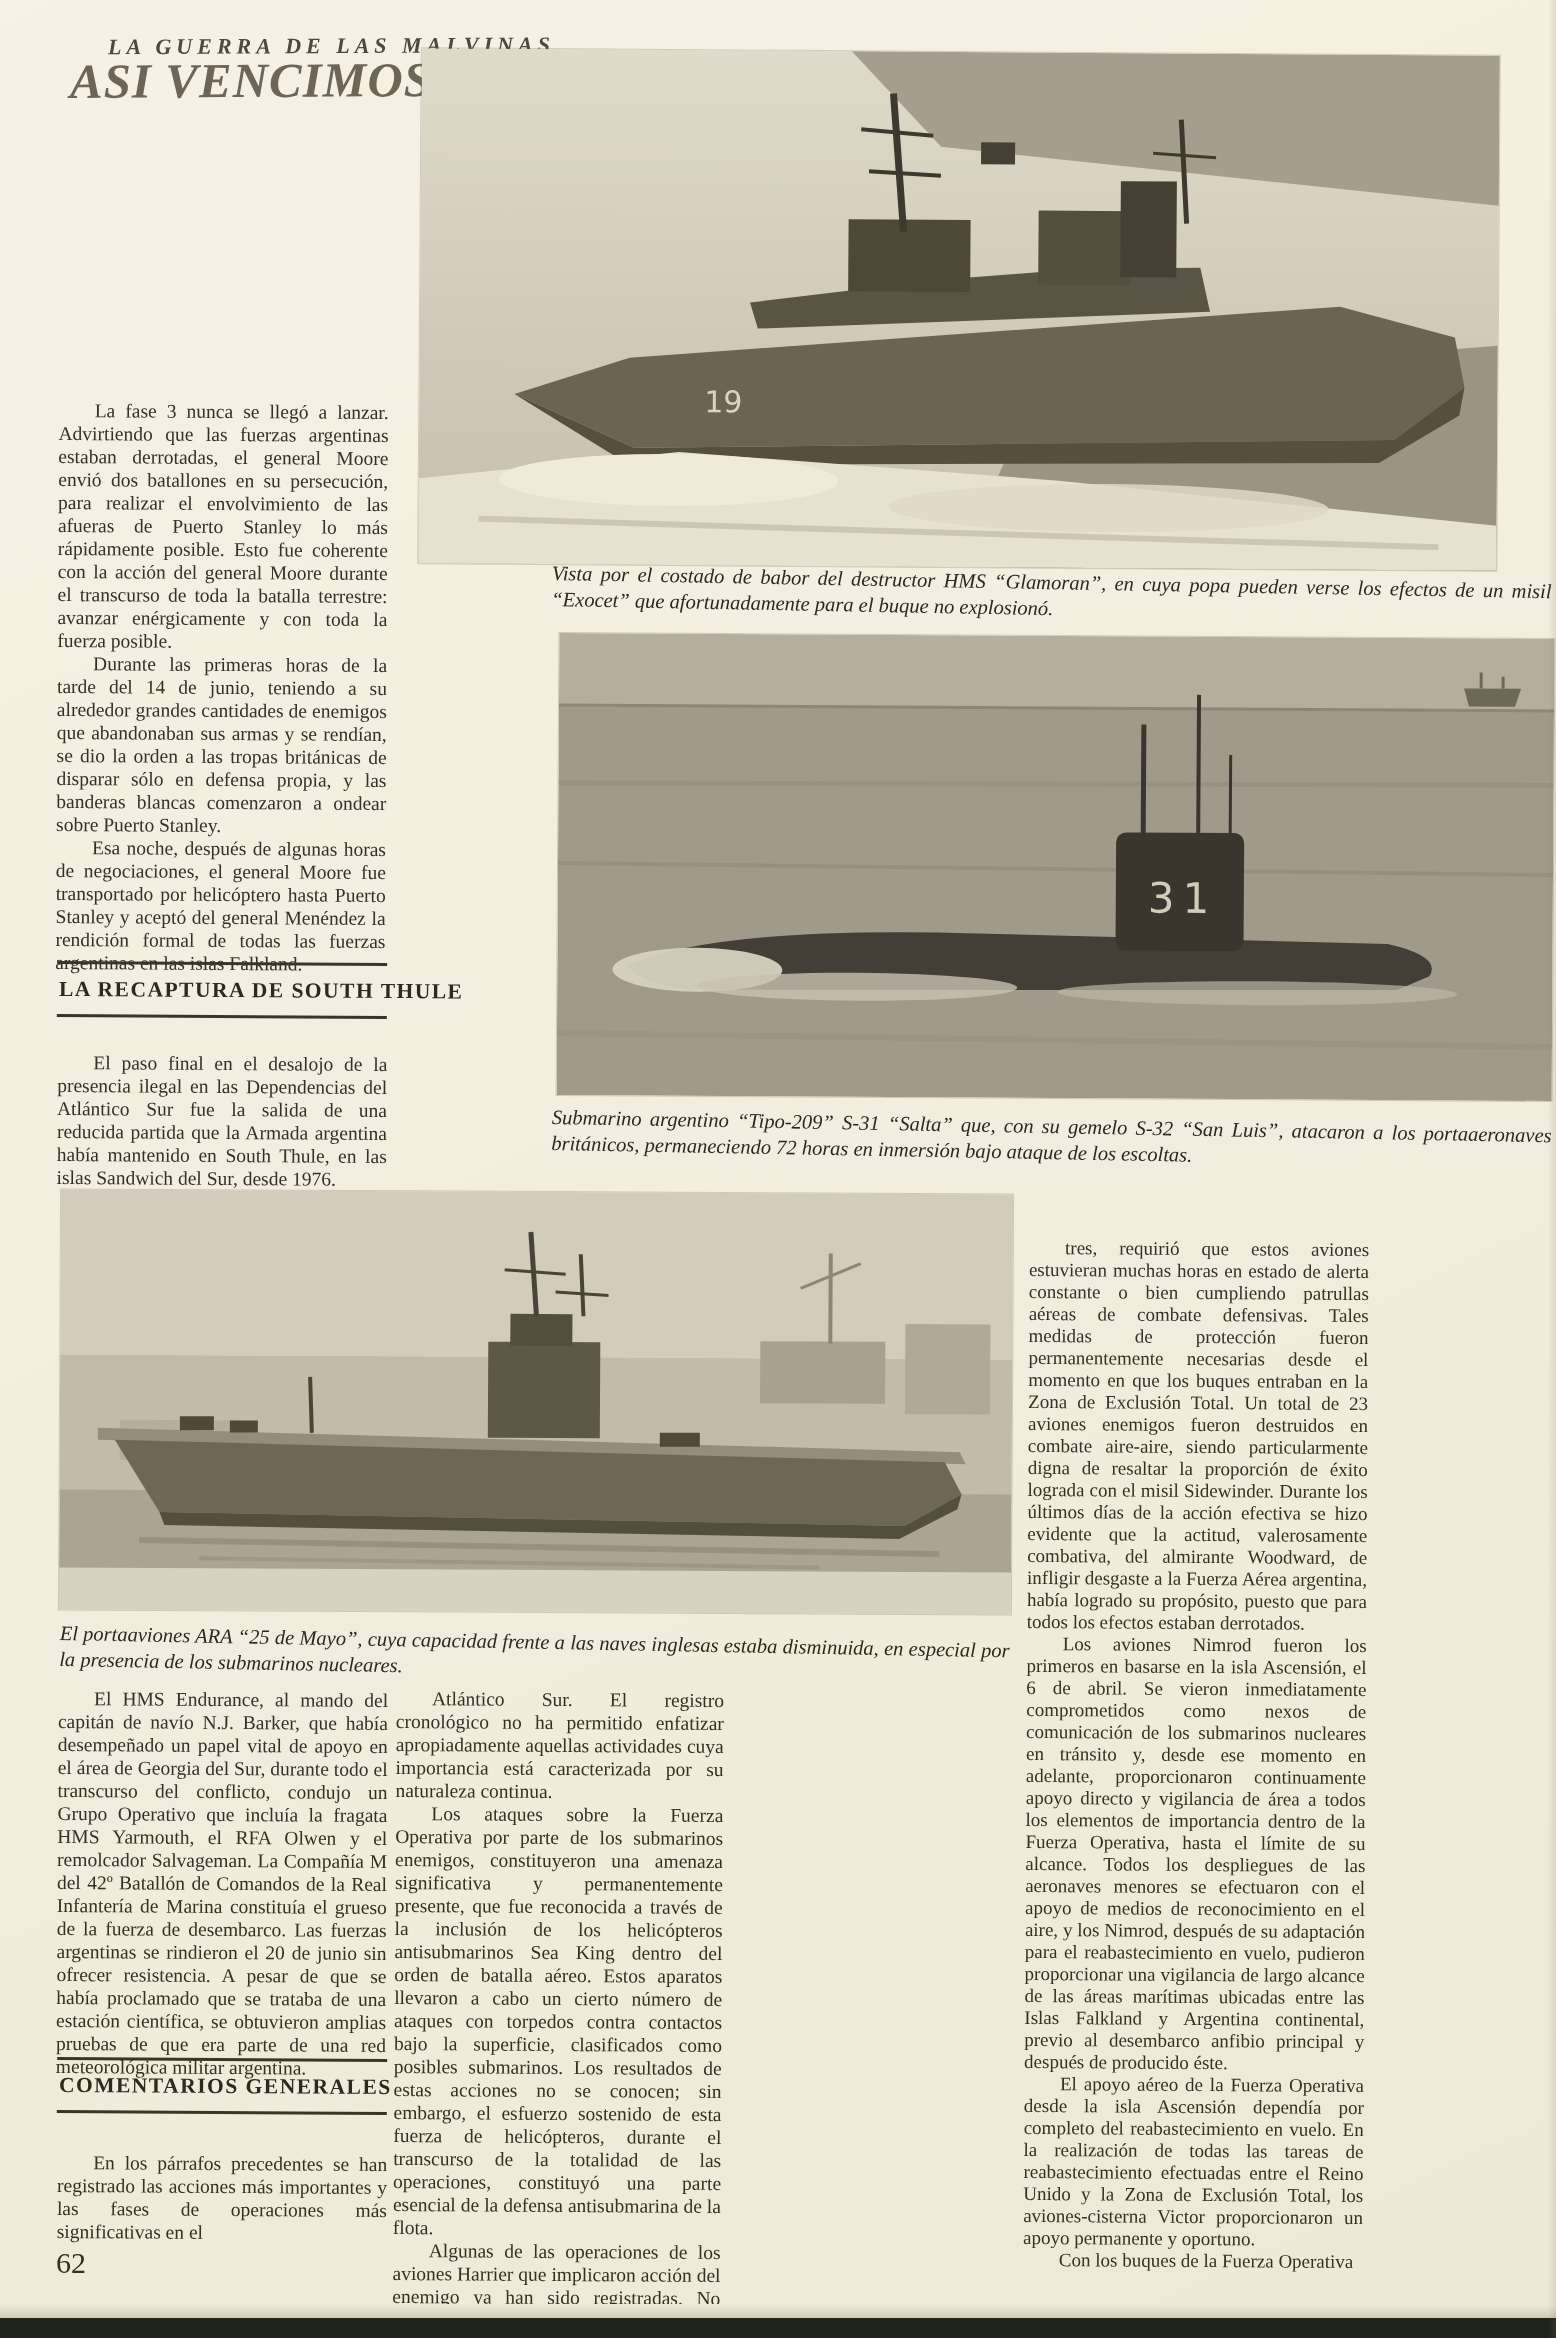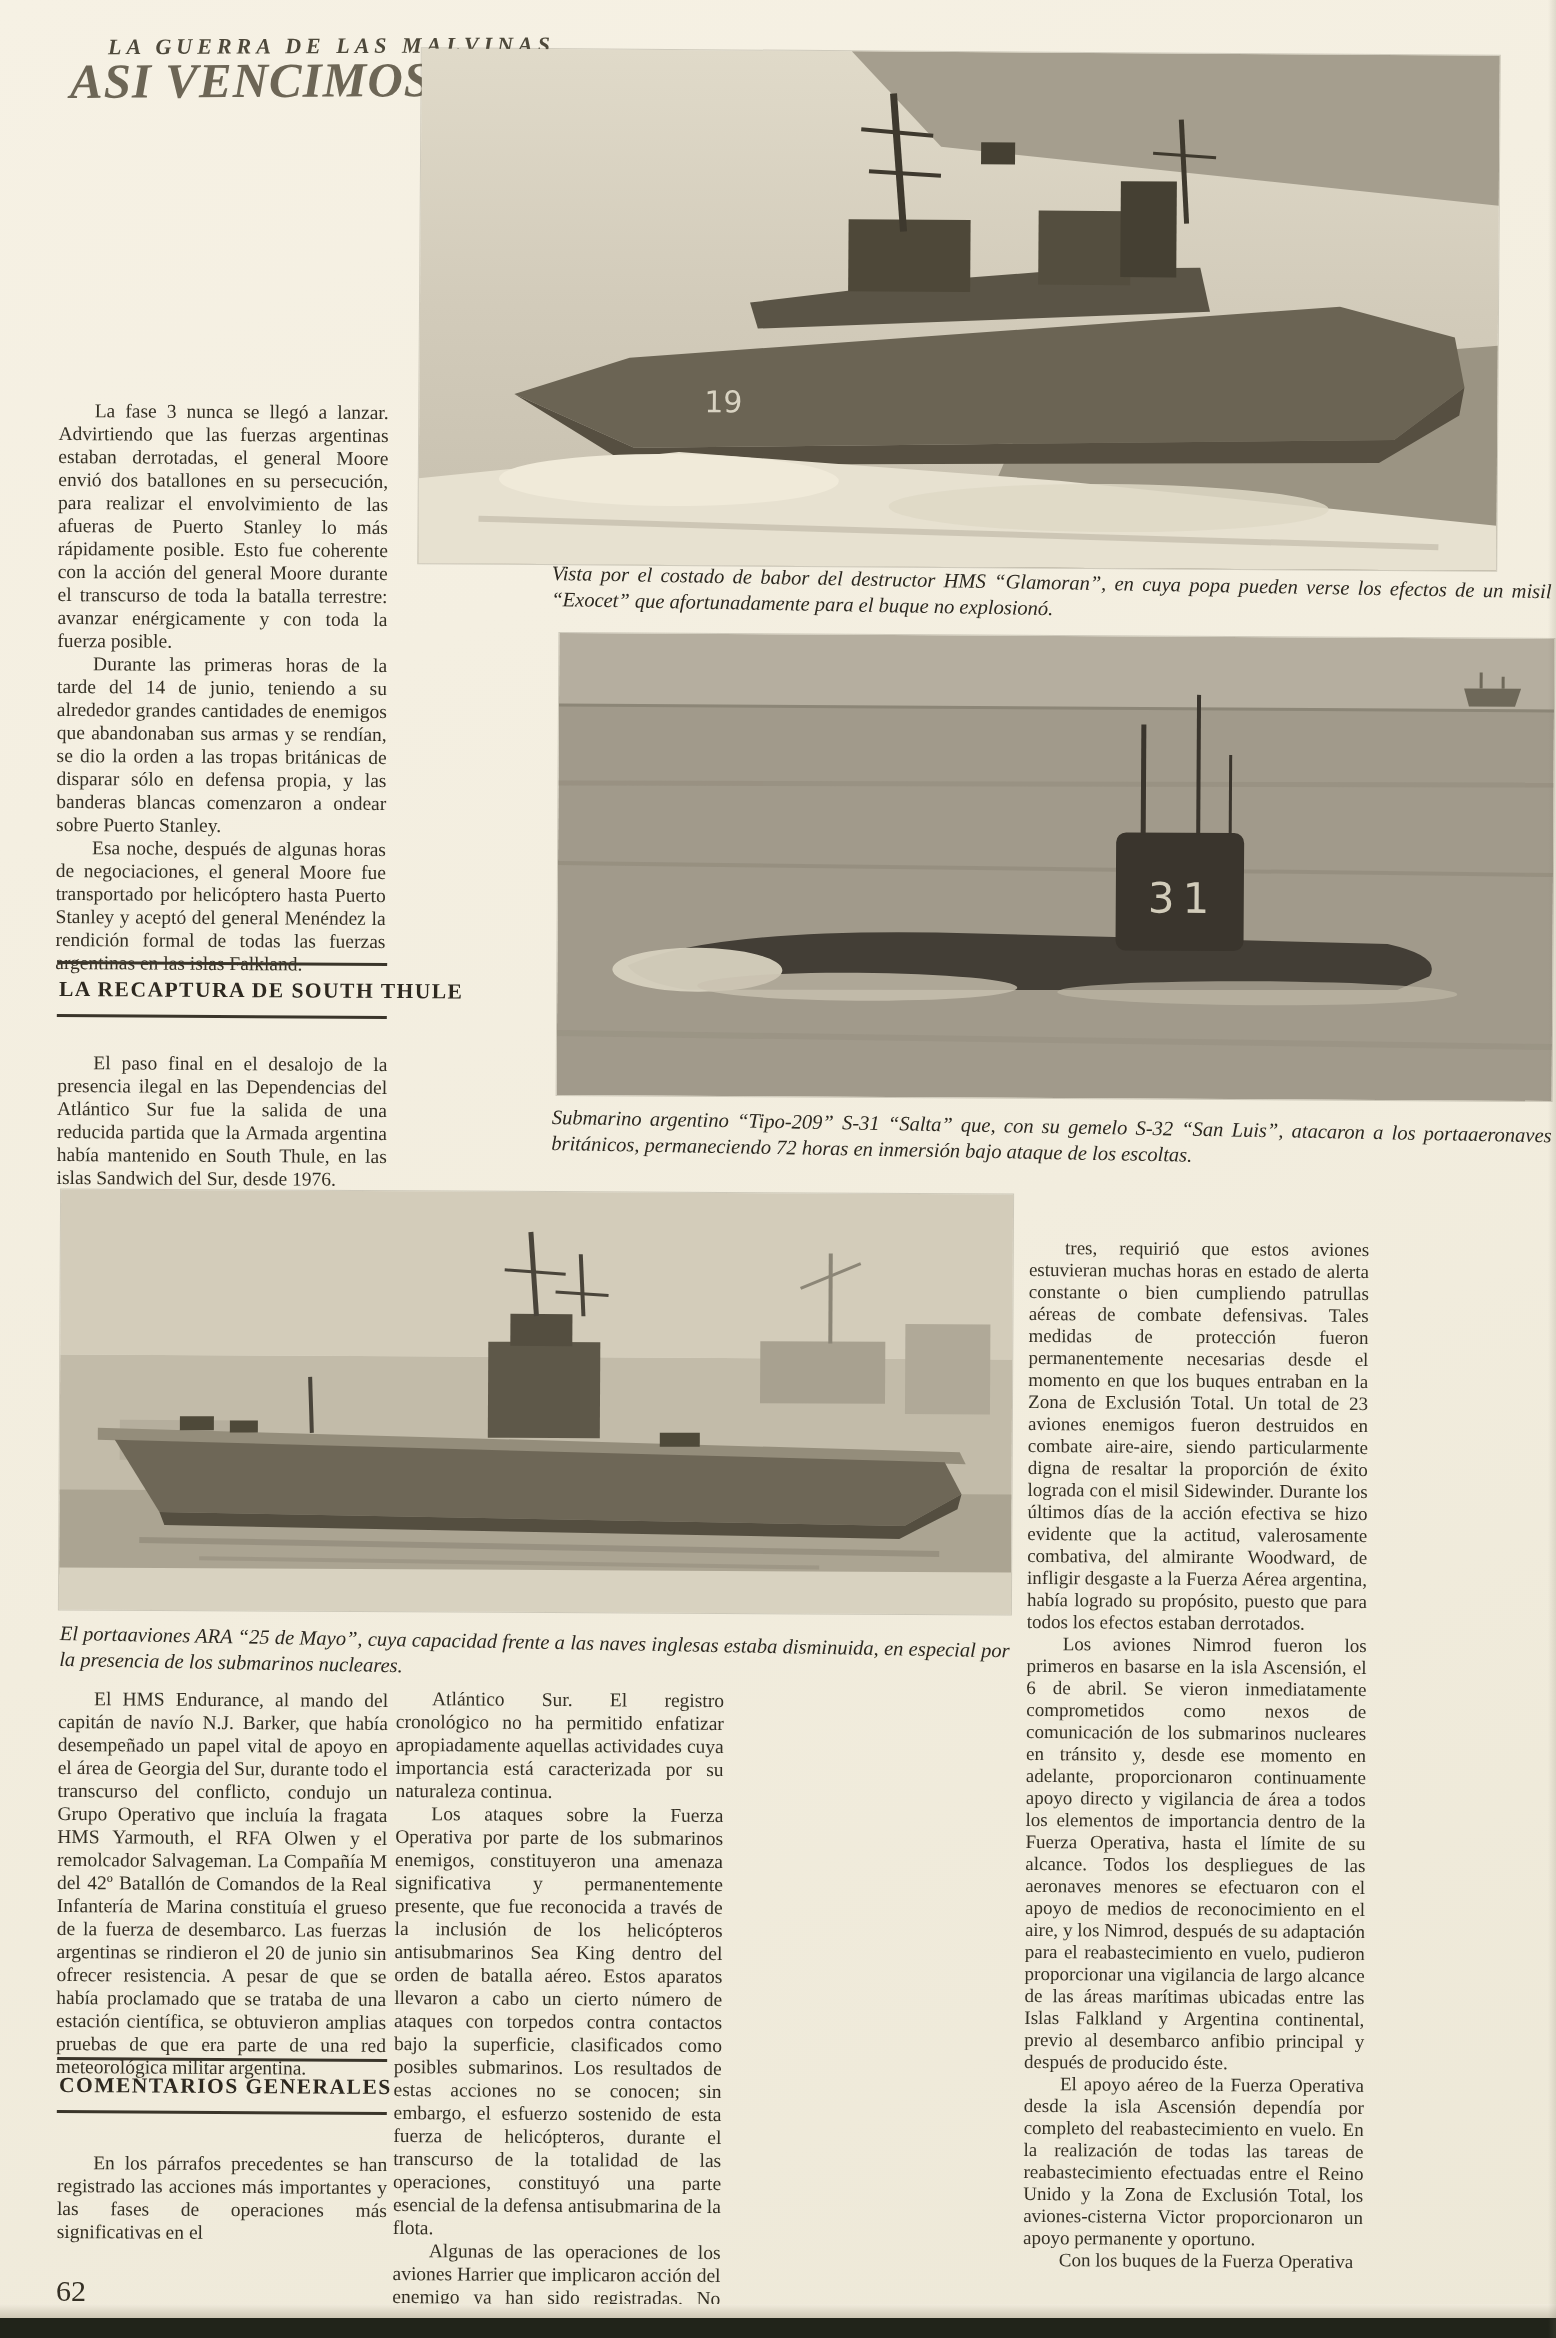--- a/index.html
+++ b/index.html
@@ -21,21 +21,21 @@
   .rcol{font-size:19px;line-height:22px;}
   .sec{position:absolute;transform:rotate(0.35deg);}
   .secrule{height:3px;background:#3a352a;}
   .sechead{font-weight:bold;font-size:21.5px;letter-spacing:1.5px;margin:13px 0 12px 2px;color:#2e2920;white-space:nowrap;}
   .cap{
     position:absolute;font-style:italic;font-size:20.5px;line-height:26px;text-align:justify;
     color:#2c2820;transform:rotate(1.05deg);transform-origin:left top;
   }
   .photo{position:absolute;outline:1px solid rgba(95,90,75,.25);}
   .photo svg{display:block;width:100%;height:100%;}
-  .pageno{position:absolute;left:56px;top:2246px;font-size:30px;color:#353025;margin-top:28px;}
+  .pageno{position:absolute;left:56px;top:2246px;font-size:30px;color:#353025;}
   .bottomedge{position:absolute;left:0;top:2304px;width:1556px;height:14px;background:linear-gradient(#f0ebdc,#cfc9b6);}
   .bottomstrip{position:absolute;left:0;top:2318px;width:1556px;height:20px;background:#21241a;}
   .rightedge{position:absolute;right:0;top:0;width:8px;height:2338px;background:linear-gradient(90deg,rgba(0,0,0,0),rgba(120,115,98,.18));}
 </style>
 </head>
 <body>
 
 <div class="sheet">
 
   <div class="kicker">LA GUERRA DE LAS MALVINAS</div>

